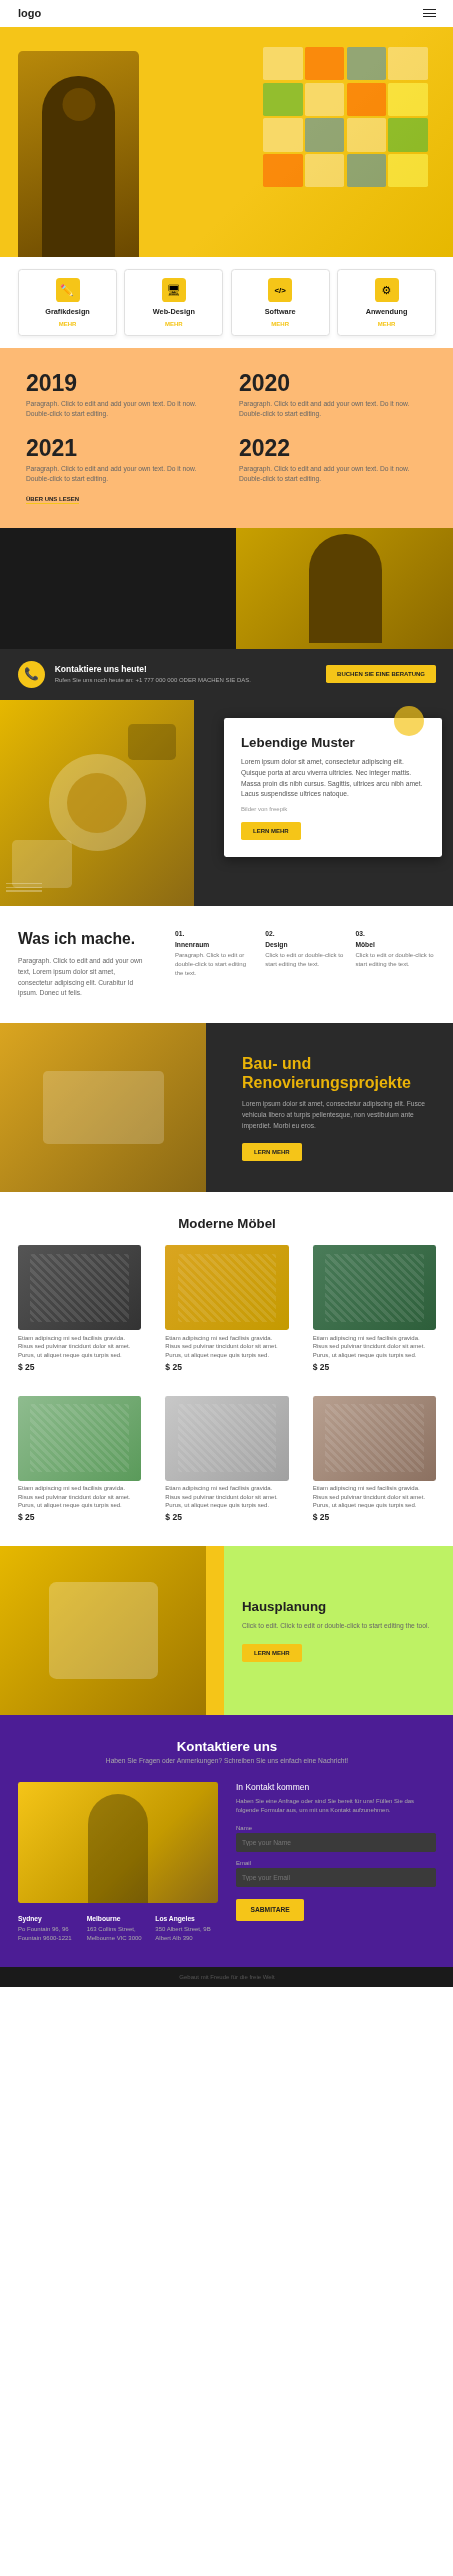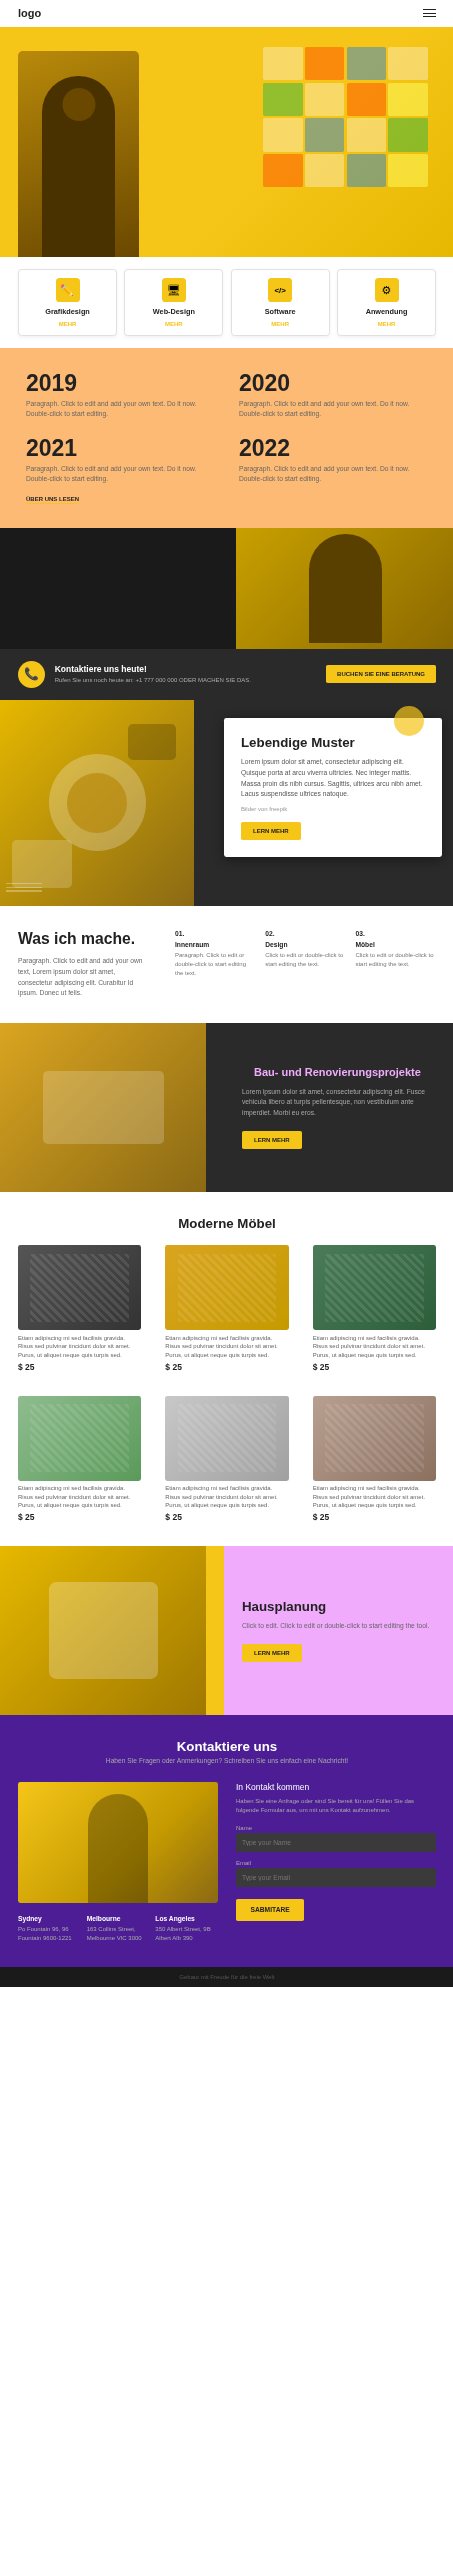--- a/index.html
+++ b/index.html
@@ -110,21 +110,21 @@
       display: flex; align-items: center; justify-content: center;
     }
     .keyboard-shape {
       width: 121px; height: 73px; background: rgba(255,255,255,0.2);
       border-radius: 4.8px;
     }
     .reno-content {
       position: absolute; right: 0; top: 0; width: 230px; height: 169px;
       padding: 18px; display: flex; flex-direction: column; justify-content: center;
     }
-    .reno-content h2 { font-size: 11px; font-weight: 900; color: #f0abfc; line-height: 1.2; margin-bottom: 7.3px; margin-left: 12px; }
+    .reno-content h2 { font-size: 16px; font-weight: 900; color: #eab308; line-height: 1.2; margin-bottom: 7.3px; }
     .reno-content p { font-size: 6.7px; color: #aaa; line-height: 1.6; margin-bottom: 12px; }
 
     
     .furniture-section { background: #fff; padding: 24px 18px; }
     .furniture-section h2 { font-size: 13.3px; font-weight: 900; color: #222; text-align: center; margin-bottom: 14.5px; }
     .furniture-grid { display: grid; grid-template-columns: repeat(3, 1fr); gap: 24px; }
     .furniture-item { }
     .furniture-img {
       width: 100%; height: 85px;
       background: #e0e0e0; border-radius: 2.4px;
@@ -155,21 +155,21 @@
       display: flex; align-items: center; justify-content: center;
     }
     .hand-shape {
       width: 109px; height: 97px;
       background: rgba(255,255,255,0.25);
       border-radius: 7.3px;
     }
     .house-content {
       position: absolute; right: 0; top: 0; width: 230px; height: 169px;
       padding: 18px; display: flex; flex-direction: column; justify-content: center;
-      background: #f0abfc;
+      background: #bef264;
     }
     .house-content h2 { font-size: 13.3px; font-weight: 900; color: #222; margin-bottom: 7.3px; }
     .house-content p { font-size: 6.7px; color: #666; line-height: 1.6; margin-bottom: 12px; }
 
     
     .contact-section { background: #4c1d95; padding: 24px 18px; }
     .contact-section h2 { font-size: 13.3px; font-weight: 900; color: #fff; text-align: center; margin-bottom: 3.6px; }
     .contact-section .subtitle { font-size: 6.7px; color: #aaa; text-align: center; margin-bottom: 18px; }
     .contact-grid { display: grid; grid-template-columns: 1fr 1fr; gap: 18px; }
     .contact-left { }

